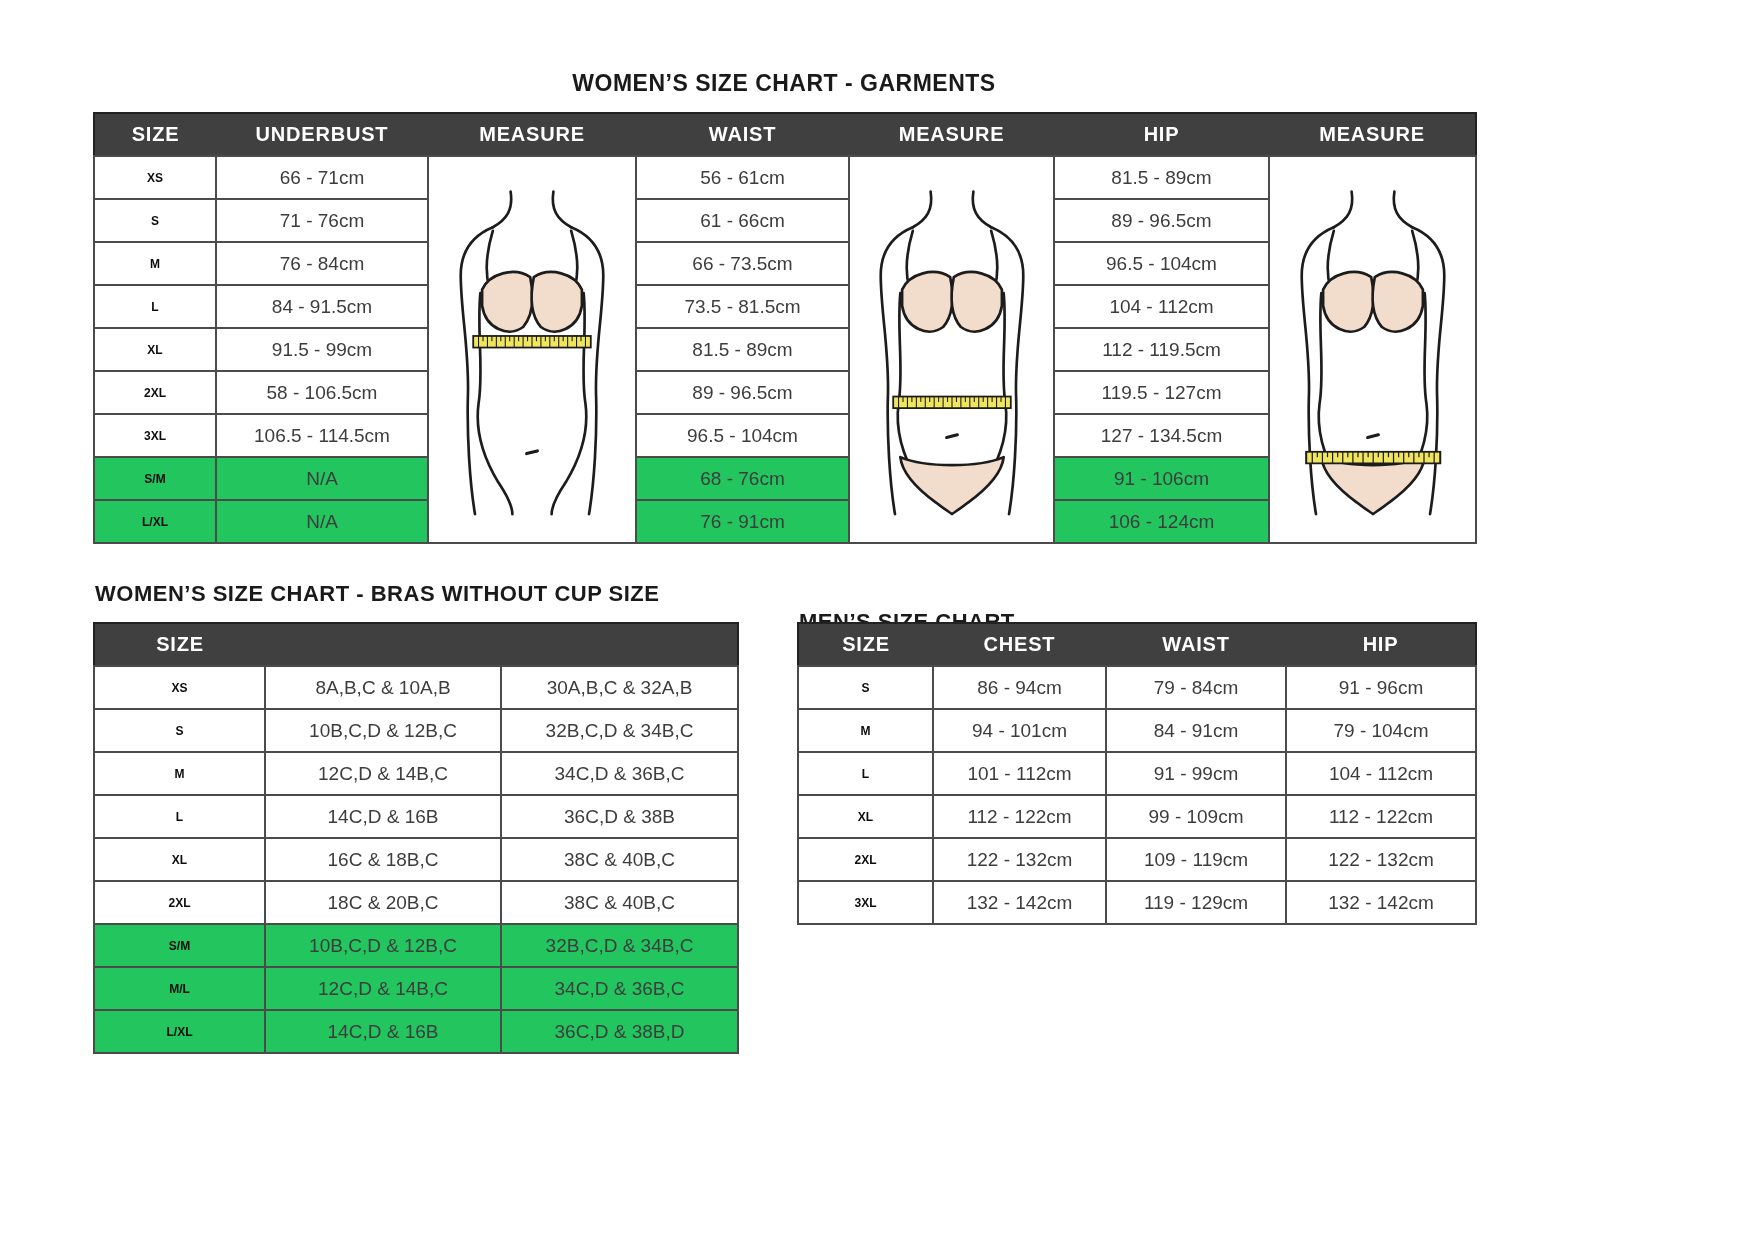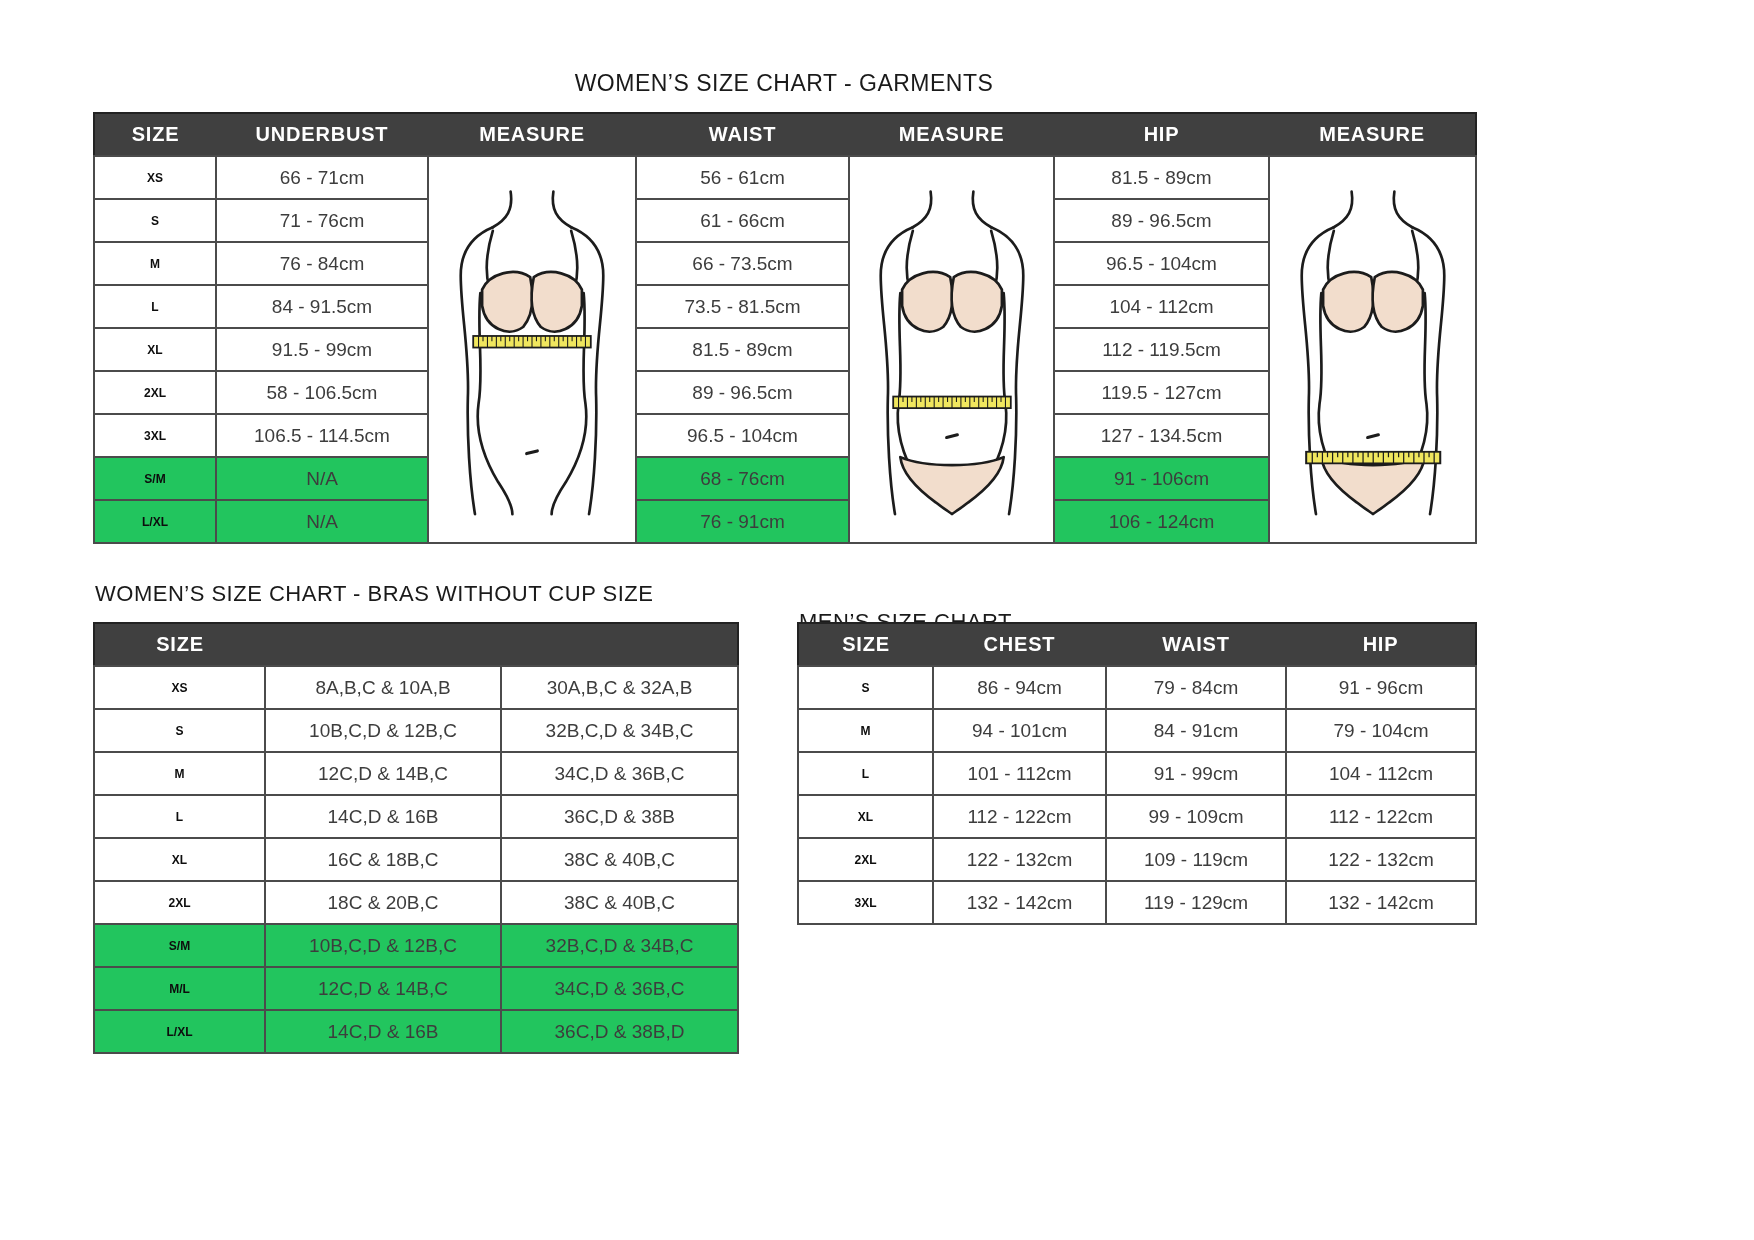--- a/index.html
+++ b/index.html
@@ -1,20 +1,20 @@
 <!DOCTYPE html>
 <html><head>
 <meta charset="utf-8">
 <style>
   html,body{margin:0;padding:0;}
   body{
     width:1754px;height:1240px;position:relative;background:#ffffff;
     font-family:"Liberation Sans", sans-serif;color:#1a1a1a;overflow:hidden;
   }
-  .chart-title{font-weight:normal;letter-spacing:.5px;color:#1a1a1a;}
+  .chart-title{font-weight:bold;letter-spacing:.5px;color:#1a1a1a;}
   #garments-title{position:absolute;top:70px;left:93px;width:1382px;text-align:center;font-size:23px;}
   #bras-title{position:absolute;top:581px;left:95px;font-size:22px;}
   #mens-title{position:absolute;top:581px;left:799px;font-size:22px;margin-top:28px;}
 
   .size-table{border-collapse:collapse;table-layout:fixed;background:#fff;}
   #garments-table{position:absolute;left:93px;top:112px;width:1382px;}
   #bras-table{position:absolute;left:93px;top:622px;width:644px;}
   #mens-table{position:absolute;left:797px;top:622px;width:678px;}
 
   .size-table, .size-table td{border:2px solid #4b4b4b;}

